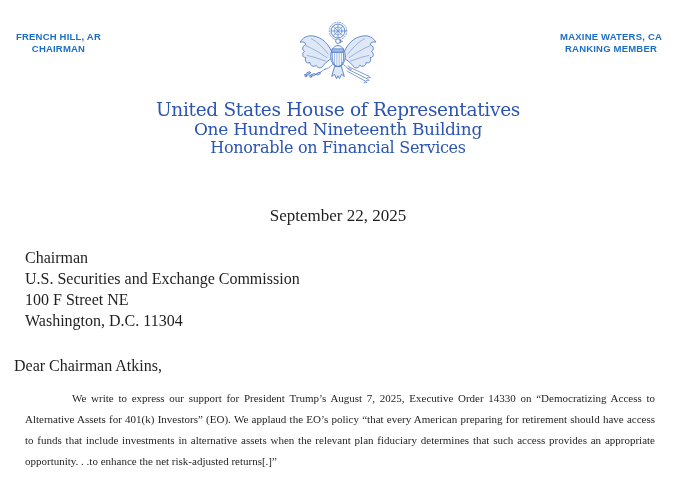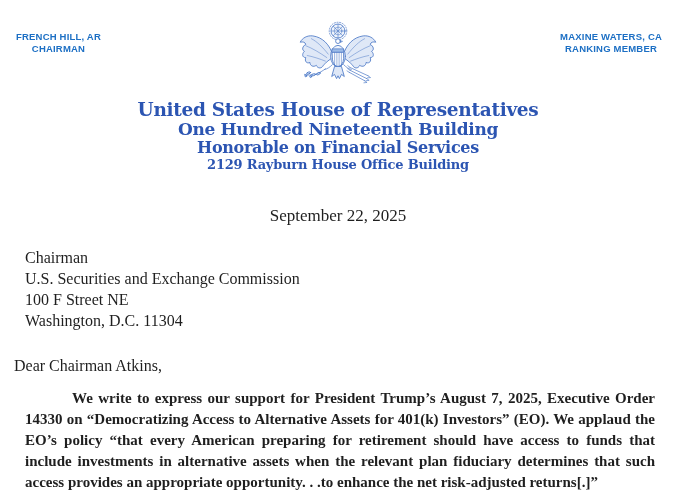--- a/index.html
+++ b/index.html
@@ -35,21 +35,21 @@
     height: 92px;
   }
   .org {
     position: absolute;
     top: 99px;
     left: 0;
     right: 0;
     text-align: center;
     color: #2c55b2;
     font-family: "DejaVu Serif", serif;
-    font-weight: bold;
+    font-weight: normal;
   }
   .org div { white-space: nowrap; }
   .org .l0 { font-size: 18.5px; line-height: 21px; letter-spacing: -0.3px; }
   .org .l1 { font-size: 17px;   line-height: 19px; letter-spacing: -0.3px; }
   .org .l2 { font-size: 16px;   line-height: 18px; letter-spacing: -0.3px; }
   .org .l3 { font-size: 13px;   line-height: 15px; letter-spacing: -0.2px; }
   .org .l4 { font-size: 13px;   line-height: 15px; letter-spacing: -0.2px; }
   .date {
     position: absolute;
     top: 206px;
@@ -69,25 +69,24 @@
     position: absolute;
     left: 14px;
     top: 357px;
     font-size: 16px;
   }
   .bodypar {
     position: absolute;
     left: 25px;
     right: 21px;
     top: 388px;
-    font-size: 15px;
+    font-size: 11px;
     line-height: 21px;
     text-align: justify;
     text-indent: 47px;
-    font-weight: bold;
   }
 </style>
 </head>
 <body>
 
 <div class="page">
 
   <div class="corner right">
     <div>MAXINE WATERS, CA</div>
     <div>RANKING MEMBER</div>
@@ -136,21 +135,20 @@
       <path d="M77,67 L103,79 M77,71 L101,83 M76,74 L98,86" stroke-width="1"></path>
       <path d="M103,79 l3.5,2.5 l-4.5,0.5 M101,83 l3.5,2.5 l-4.5,0.5 M98,86 l3.5,2.5 l-4.5,0.5" stroke-width="0.9"></path>
       <path d="M77,67 l-3,-2.5 M77,71 l-3.2,-2.2 M76,74 l-3.2,-2" stroke-width="0.9"></path>
     </svg>
   </div>
 
   <div class="org">
     <div class="l0">United States House of Representatives</div>
     <div class="l1">One Hundred Nineteenth Building</div>
     <div class="l2">Honorable on Financial Services</div>
-    <div class="l3">2129 Rayburn House Office Building</div>
   </div>
 
   <div class="date">September 22, 2025</div>
 
   <div class="recipient">
     <div>Chairman</div>
     <div>U.S. Securities and Exchange Commission</div>
     <div>100 F Street NE</div>
     <div>Washington, D.C. 11304</div>
   </div>

